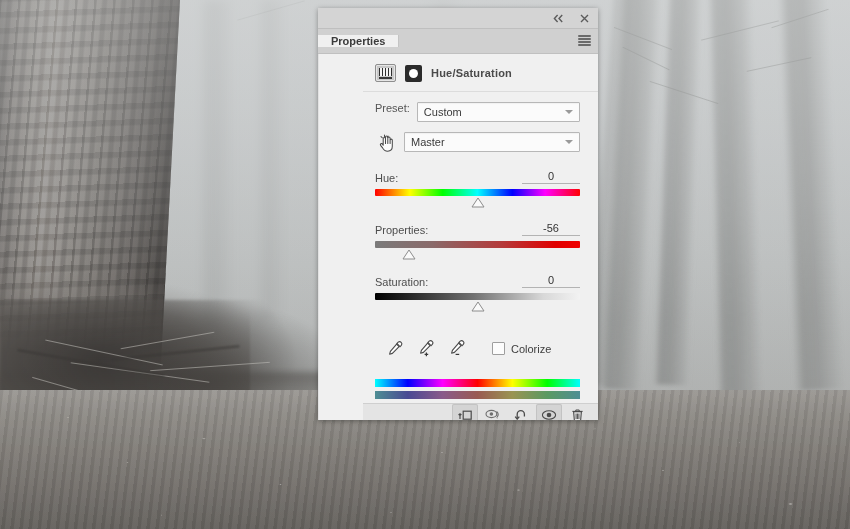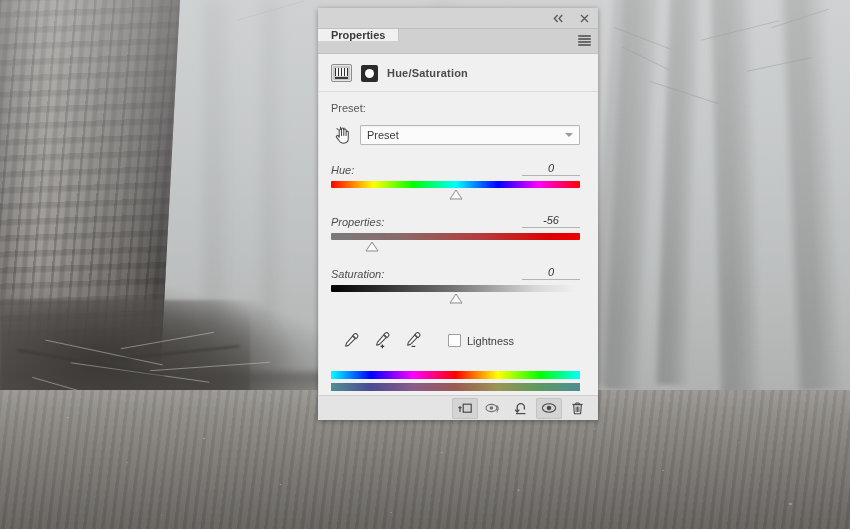--- a/index.html
+++ b/index.html
@@ -153,21 +153,21 @@
     display:flex; align-items:center; justify-content:flex-end;
     padding-right:6px; gap:10px;
     position:relative;
   }
   .topbtn {
     width:16px; height:14px; display:flex; align-items:center; justify-content:center;
     color:#5c5c5c; font-size:11px; line-height:1; cursor:pointer;
   }
   .tabstrip {
     height:24px; background:#d0d0d0;
-    display:flex; align-items:flex-start;
+    display:flex; align-items:center;
     border-bottom:1px solid #c0c0c0;
     position:relative;
   }
   .tab {
     padding:0 13px; display:flex; align-items:center;
     font-size:11px; color:#3b3b3b; font-weight:bold;
     background:#f0f0f0;
     border-right:1px solid #c4c4c4;
     cursor:pointer;
   }
@@ -177,20 +177,21 @@
     width:13px; height:11px; cursor:pointer;
     display:flex; flex-direction:column; justify-content:space-between;
   }
   .hamburger i { display:block; height:1.6px; background:#6a6a6a; border-radius:1px;}
 
   .panel-body {
     flex:1; background:#f0f0f0;
     display:flex; flex-direction:column;
     border-left:1px solid #e2e2e2;
     overflow:hidden;
+    padding-left:44px;
   }
 
   .adj-header {
     display:flex; align-items:center; gap:9px;
     padding:10px 0 9px 12px;
     border-bottom:1px solid #dcdcdc;
   }
   .icon-hs {
     width:21px; height:18px; border:1px solid #8e8e8e; border-radius:2px;
     background:#c8c8c8; box-shadow: inset 0 0 0 1px #e6e6e6;
@@ -201,41 +202,41 @@
   }
   .icon-hs .base { position:absolute; left:3px; right:3px; bottom:2.5px; height:2px; background:#3a3a3a;}
   .icon-mask {
     width:17px; height:17px; border-radius:2px; background:#2b2b2b;
     display:flex; align-items:center; justify-content:center; cursor:pointer;
   }
   .icon-mask span { width:9px; height:9px; border-radius:50%; background:#fff; display:block;}
   .adj-title { font-size:11px; font-weight:bold; color:#4a4a4a; letter-spacing:.2px;}
 
   .row {
-    display:flex; align-items:center; padding:0 18px 0 12px; margin-top:10px; gap:7px;
+    display:flex; align-items:flex-start; padding:0 18px 0 12px; margin-top:10px; gap:7px;
   }
   .row-label { font-size:11px; color:#555; white-space:nowrap;}
   .select {
     flex:1; height:18px; background:#fbfbfb; border:1px solid #b7b7b7;
     border-radius:1px; display:flex; align-items:center; padding:0 6px;
     font-size:11px; color:#3a3a3a; position:relative; cursor:pointer;
     box-shadow: inset 0 1px 1px rgba(0,0,0,.04);
   }
   .select .caret {
     position:absolute; right:6px; top:50%; width:0;height:0;
     border-left:4px solid transparent; border-right:4px solid transparent;
     border-top:4px solid #9a9a9a; transform: translateY(-2px);
   }
   .hand-icon {
     width:22px; height:22px; display:flex; align-items:center; justify-content:center;
     cursor:pointer; flex:0 0 auto;
   }
 
   
-  .sliders { padding:14px 18px 0 12px;font-style:italic; }
+  .sliders { padding:14px 18px 0 12px; }
   .slider-block { margin-bottom:13px; }
   .slider-top { display:flex; align-items:flex-end; justify-content:space-between; height:16px;}
   .slider-name { font-size:11px; color:#4d4d4d;}
   .value-field {
     width:58px; text-align:center; font-size:11px; color:#333;
     border-bottom:1px solid #b3b3b3; padding-bottom:1px;
     cursor:text;
   }
   .track-wrap { position:relative; height:18px; margin-top:5px;}
   .track { position:absolute; left:0; right:0; top:0; height:7px; border-radius:1px;}
@@ -375,34 +376,38 @@
             <div class="base"></div>
         </div>
         <div class="icon-mask">
             <span></span>
           </div>
         <div class="adj-title">Hue/Saturation</div>
       </div>
 
       <div class="row">
         <div class="row-label">Preset:</div>
+        <div class="select">
+          <span>Custom</span>
+          <span class="caret"></span>
+        </div>
       </div>
 
       <div class="row">
         <div class="hand-icon">
           <svg width="17" height="18" viewBox="0 0 17 18" aria-hidden="true">
             <path d="M5.2 11.2 V4.6 a1.15 1.15 0 0 1 2.3 0 V9.4 V3.1 a1.15 1.15 0 0 1 2.3 0 V9.4 V4.2
                      a1.15 1.15 0 0 1 2.3 0 V9.4 V6.2 a1.1 1.1 0 0 1 2.2 0 v6.1
                      c0 2.9 -1.9 4.9 -4.6 4.9 c-2.7 0 -4.2 -1.4 -5.1 -3.3 L2.6 11.4
                      a1.15 1.15 0 0 1 1.9 -1.3 z" fill="#fdfdfd" stroke="#4a4a4a" stroke-width="1.05" stroke-linejoin="round"></path>
             <path d="M3.0 2.6 L4.2 3.6 M6.5 1.0 L6.5 2.4 M10.2 2.2 L9.3 3.3" stroke="#4a4a4a" stroke-width="1.05" fill="none" stroke-linecap="round"></path>
           </svg>
         </div>
         <div class="select">
-          <span>Preset</span>
+          <span>Master</span>
           <span class="caret"></span>
         </div>
       </div>
 
       <div class="sliders">
 
         <div class="slider-block">
           <div class="slider-top">
             <div class="slider-name">Hue:</div>
             <div class="value-field">0</div>
@@ -465,21 +470,21 @@
         </div>
         <div class="eyedrop">
           <svg width="17" height="17" viewBox="0 0 17 17" aria-hidden="true">
             <path d="M11.2 1.2 a2.2 2.2 0 0 1 3.1 3.1 l-1.3 1.3 -3.1 -3.1 z" fill="#fff" stroke="#4a4a4a" stroke-width="1.1"></path>
             <path d="M9.6 3.2 L12.1 5.7 L5.4 12.4 L2.6 13.2 L3.4 10.4 z" fill="#fff" stroke="#4a4a4a" stroke-width="1.1" stroke-linejoin="round"></path>
             <path d="M6.6 14.4 h3.6" stroke="#3a3a3a" stroke-width="1.2"></path>
           </svg>
         </div>
         <div class="colorize-wrap">
           <div class="checkbox"></div>
-          <div class="colorize-label">Lightness</div>
+          <div class="colorize-label">Colorize</div>
         </div>
       </div>
 
       <div class="gradbars">
         <div class="gbar gbar-top"></div>
         <div class="gbar gbar-bottom"></div>
       </div>
 
       <div class="spacer"></div>
 

